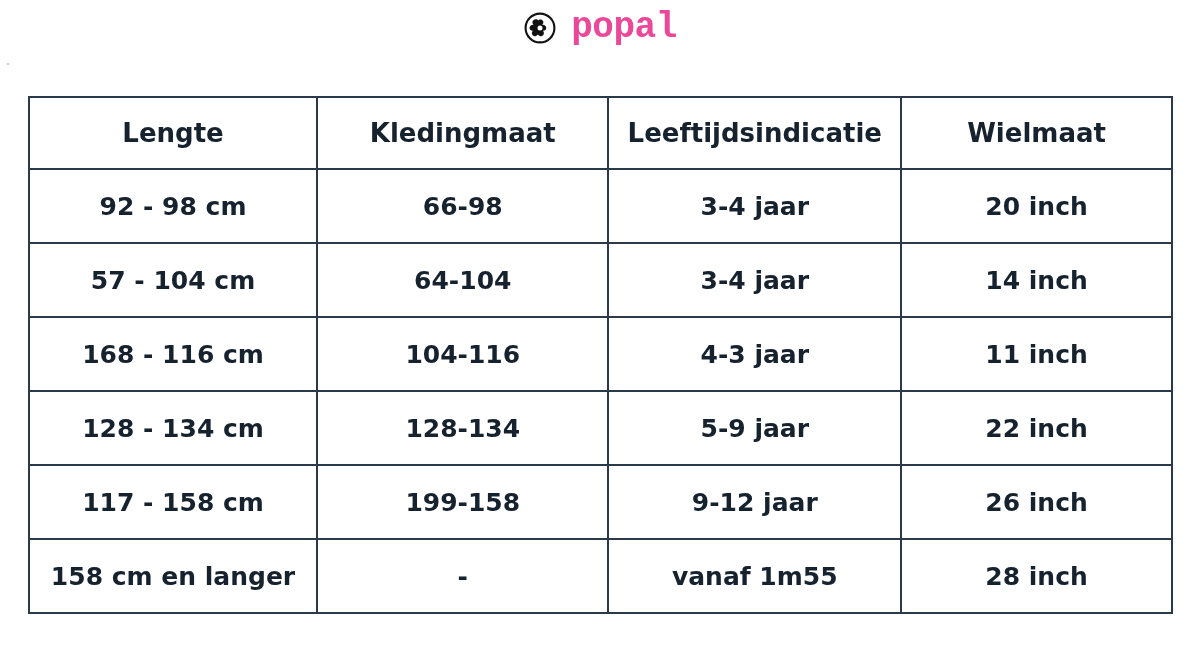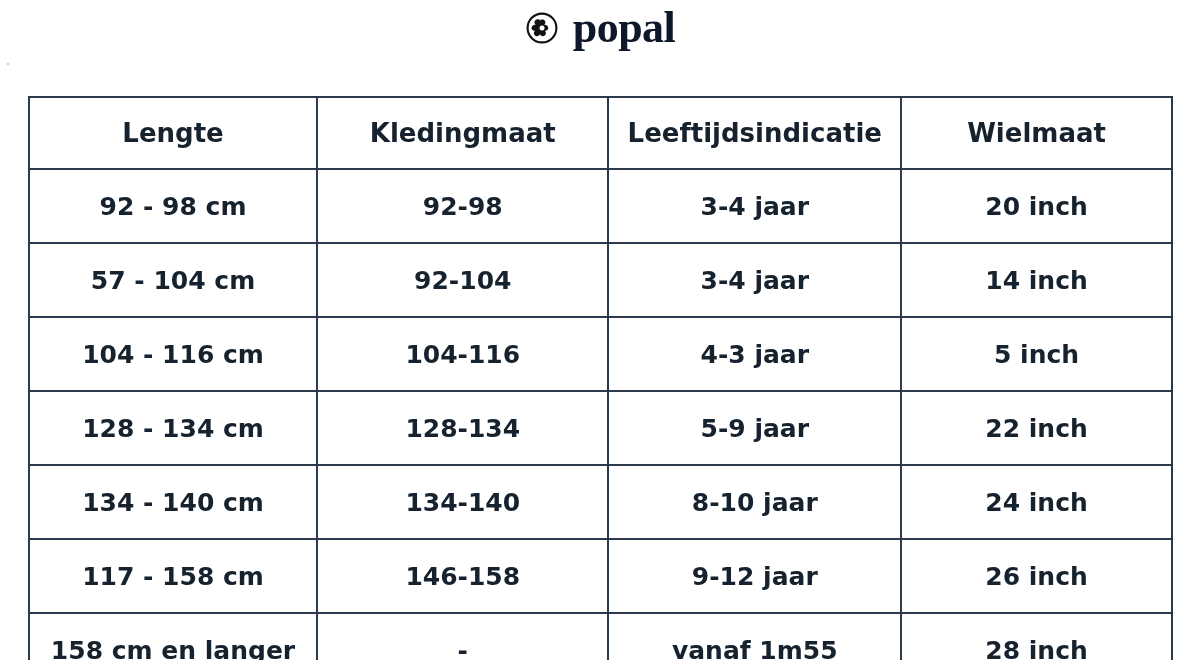--- a/index.html
+++ b/index.html
@@ -23,25 +23,25 @@
     align-items: center;
     justify-content: center;
     gap: 14px;
   }
   .brand-mark {
     width: 34px;
     height: 34px;
     display: block;
   }
   .brand-name {
-    font-size: 44px;
+    font-size: 36px;
     font-weight: 700;
     letter-spacing: -0.5px;
-    color: #0f172a;
-    font-family: Liberation Serif, serif;
+    color: #ec4899;
+    font-family: Liberation Mono, monospace;
     line-height: 1;
   }
 
   
   .table-wrap {
     position: absolute;
     left: 28px;
     top: 96px;
     width: 1145px;
   }
@@ -124,51 +124,45 @@
       <tr>
         <th>Lengte</th>
         <th>Kledingmaat</th>
         <th>Leeftijdsindicatie</th>
         <th>Wielmaat</th>
       </tr>
     </thead>
     <tbody>
       <tr>
         <td>92 - 98 cm</td>
-        <td>92-98</td>
+        <td>66-98</td>
         <td>3-4 jaar</td>
         <td>20 inch</td>
       </tr>
       <tr>
         <td>57 - 104 cm</td>
-        <td>92-104</td>
+        <td>64-104</td>
         <td>3-4 jaar</td>
         <td>14 inch</td>
       </tr>
       <tr>
-        <td>104 - 116 cm</td>
+        <td>168 - 116 cm</td>
         <td>104-116</td>
         <td>4-3 jaar</td>
-        <td>5 inch</td>
+        <td>11 inch</td>
       </tr>
       <tr>
         <td>128 - 134 cm</td>
         <td>128-134</td>
         <td>5-9 jaar</td>
         <td>22 inch</td>
       </tr>
       <tr>
-        <td>134 - 140 cm</td>
-        <td>134-140</td>
-        <td>8-10 jaar</td>
-        <td>24 inch</td>
-      </tr>
-      <tr>
         <td>117 - 158 cm</td>
-        <td>146-158</td>
+        <td>199-158</td>
         <td>9-12 jaar</td>
         <td>26 inch</td>
       </tr>
       <tr>
         <td>158 cm en langer</td>
         <td>-</td>
         <td>vanaf 1m55</td>
         <td>28 inch</td>
       </tr>
     </tbody>

